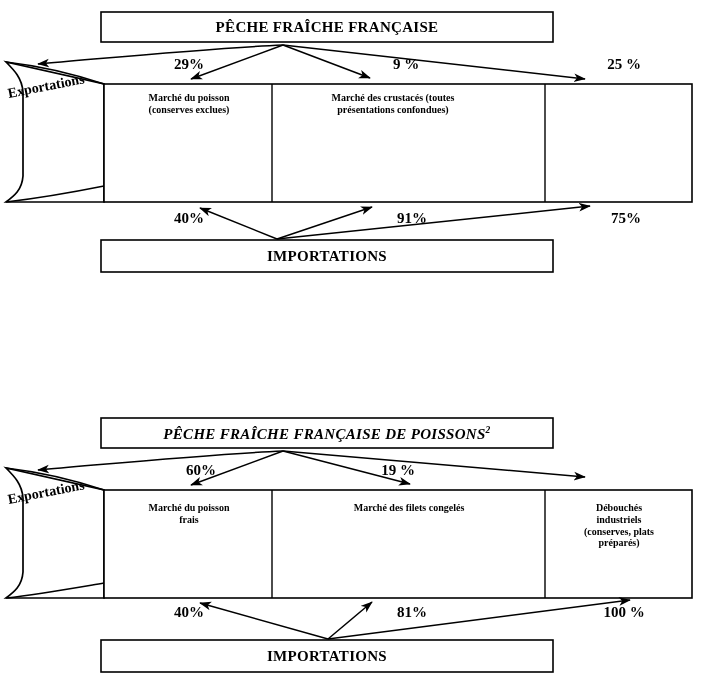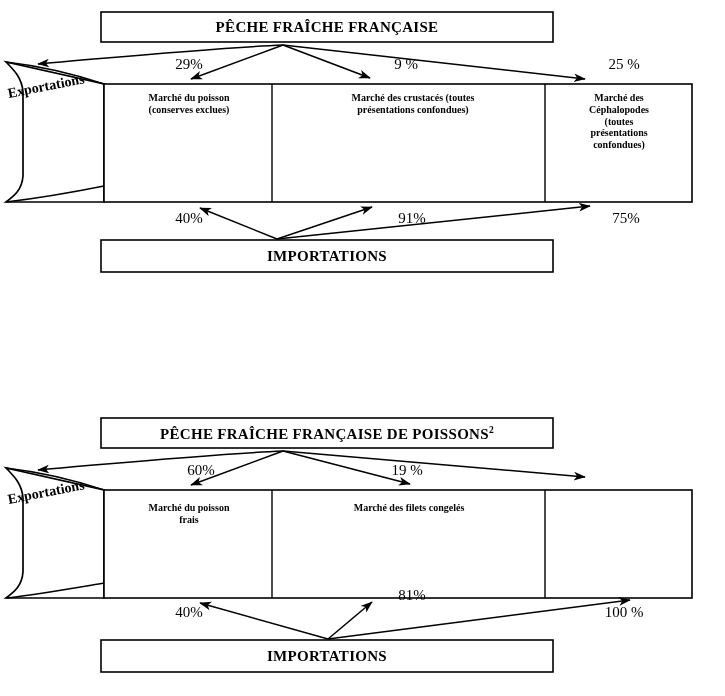--- a/index.html
+++ b/index.html
@@ -30,21 +30,21 @@
   .title-lbl{
     font-size:15px;
     letter-spacing:0.3px;
   }
   .cell-lbl{
     font-size:10px;
     font-weight:bold;
   }
   .pct-lbl{
     font-size:15px;
-    font-weight:normal;
+    font-weight:bold;
   }
   .exp-lbl{
     font-size:14px;
     font-weight:bold;
     transform:rotate(-11deg);
     transform-origin:left center;
     white-space:nowrap;
   }
   .sup{
     font-size:9.5px;
@@ -117,50 +117,49 @@
 
     <rect class="bx" x="101" y="640" width="452" height="32"></rect>
   </svg>
 
   <div class="lbl title-lbl" style="left:101px;top:19px;width:452px;">PÊCHE FRAÎCHE FRANÇAISE</div>
 
   <div class="lbl exp-lbl" style="left:8px;top:86px;width:110px;text-align:left;">Exportations</div>
 
   <div class="lbl cell-lbl" style="left:108px;top:92px;width:162px;">Marché du poisson
 (conserves exclues)</div>
-  <div class="lbl cell-lbl" style="left:280px;top:92px;width:266px;">Marché des crustacés (toutes
+  <div class="lbl cell-lbl" style="left:260px;top:92px;width:266px;">Marché des crustacés (toutes
 présentations confondues)</div>
-  <div class="lbl cell-lbl" style="left:549px;top:92px;width:140px;">Marché des
-Céphalopodes
-(toutes
-présentations
-confondues)</div>
 
   <div class="lbl pct-lbl" style="left:160px;top:56px;width:58px;">29%</div>
   <div class="lbl pct-lbl" style="left:378px;top:56px;width:56px;">9 %</div>
   <div class="lbl pct-lbl" style="left:592px;top:56px;width:64px;">25 %</div>
 
   <div class="lbl pct-lbl" style="left:160px;top:210px;width:58px;">40%</div>
   <div class="lbl pct-lbl" style="left:383px;top:210px;width:58px;text-align:center;">91%</div>
   <div class="lbl pct-lbl" style="left:597px;top:210px;width:58px;">75%</div>
 
   <div class="lbl title-lbl" style="left:101px;top:248px;width:452px;">IMPORTATIONS</div>
 
-  <div class="lbl title-lbl" style="left:101px;top:425px;width:452px;"><span>PÊCHE FRAÎCHE FRANÇAISE DE POISSONS</span><span class="sup">2</span></div>
+  <div class="lbl title-lbl" style="left:101px;top:425px;width:452px;font-style:italic;"><span>PÊCHE FRAÎCHE FRANÇAISE DE POISSONS</span><span class="sup">2</span></div>
 
   <div class="lbl exp-lbl" style="left:8px;top:492px;width:110px;text-align:left;">Exportations</div>
 
   <div class="lbl cell-lbl" style="left:108px;top:502px;width:162px;">Marché du poisson
 frais</div>
   <div class="lbl cell-lbl" style="left:276px;top:502px;width:266px;">Marché des filets congelés</div>
+  <div class="lbl cell-lbl" style="left:549px;top:502px;width:140px;">Débouchés
+industriels
+(conserves, plats
+préparés)</div>
 
   <div class="lbl pct-lbl" style="left:172px;top:462px;width:58px;">60%</div>
-  <div class="lbl pct-lbl" style="left:378px;top:462px;width:58px;">19 %</div>
+  <div class="lbl pct-lbl" style="left:369px;top:462px;width:58px;">19 %</div>
   <div class="lbl pct-lbl" style="left:592px;top:462px;width:64px;"></div>
 
   <div class="lbl pct-lbl" style="left:160px;top:604px;width:58px;">40%</div>
-  <div class="lbl pct-lbl" style="left:383px;top:587px;width:58px;">81%</div>
+  <div class="lbl pct-lbl" style="left:383px;top:604px;width:58px;">81%</div>
   <div class="lbl pct-lbl" style="left:588px;top:604px;width:72px;">100 %</div>
 
   <div class="lbl title-lbl" style="left:101px;top:648px;width:452px;">IMPORTATIONS</div>
 
   <div class="edge-artifact"></div>
 </div>
 
 </body></html>

